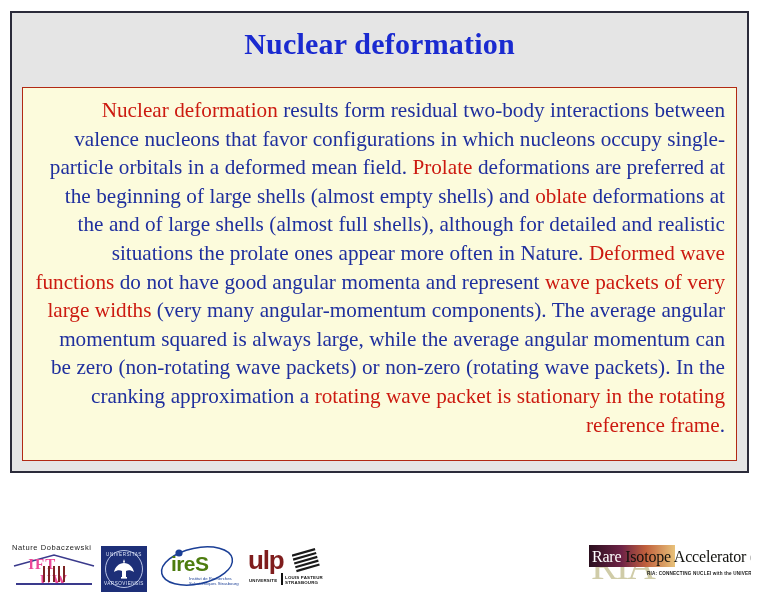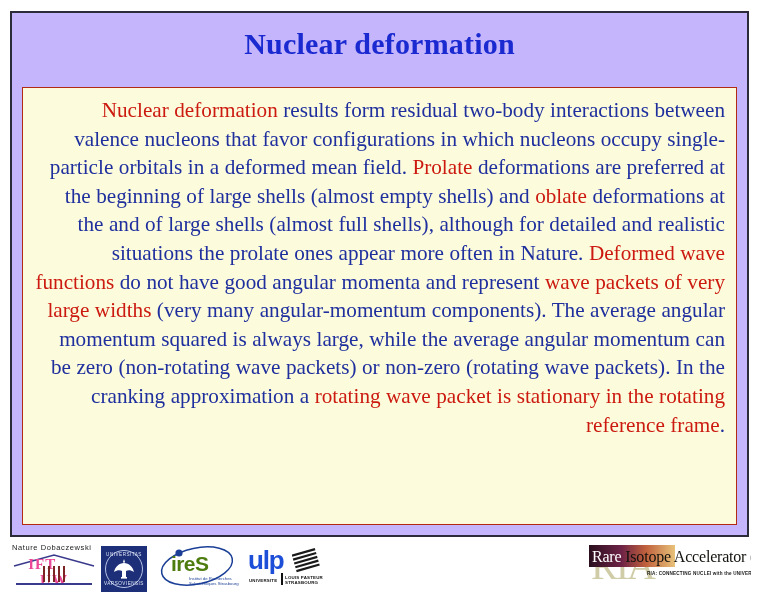--- a/index.html
+++ b/index.html
@@ -13,23 +13,23 @@
     overflow: hidden;
     font-family: "Liberation Serif", "DejaVu Serif", serif;
   }
 
   
   .slide {
     position: absolute;
     left: 10px;
     top: 11px;
     width: 739px;
-    height: 526px;
+    height: 462px;
     border: 2px solid #2b2b3a;
-    background: #c4b5fd;
+    background: #e5e5e5;
     box-sizing: border-box;
   }
 
   .title-bar {
     height: 62px;
     display: flex;
     align-items: center;
     justify-content: center;
   }
   .slide-title {
@@ -226,21 +226,21 @@
     width: 100px;
     height: 46px;
   }
   .ulp-word {
     position: absolute;
     left: 0;
     top: 2px;
     font-family: "Liberation Sans", "DejaVu Sans", sans-serif;
     font-weight: bold;
     font-size: 26px;
-    color: #1d4ed8;
+    color: #7f1d1d;
     letter-spacing: -1.2px;
     line-height: 26px;
   }
   .ulp-flag {
     position: absolute;
     left: 44px;
     top: 3px;
     width: 28px;
     height: 26px;
   }

